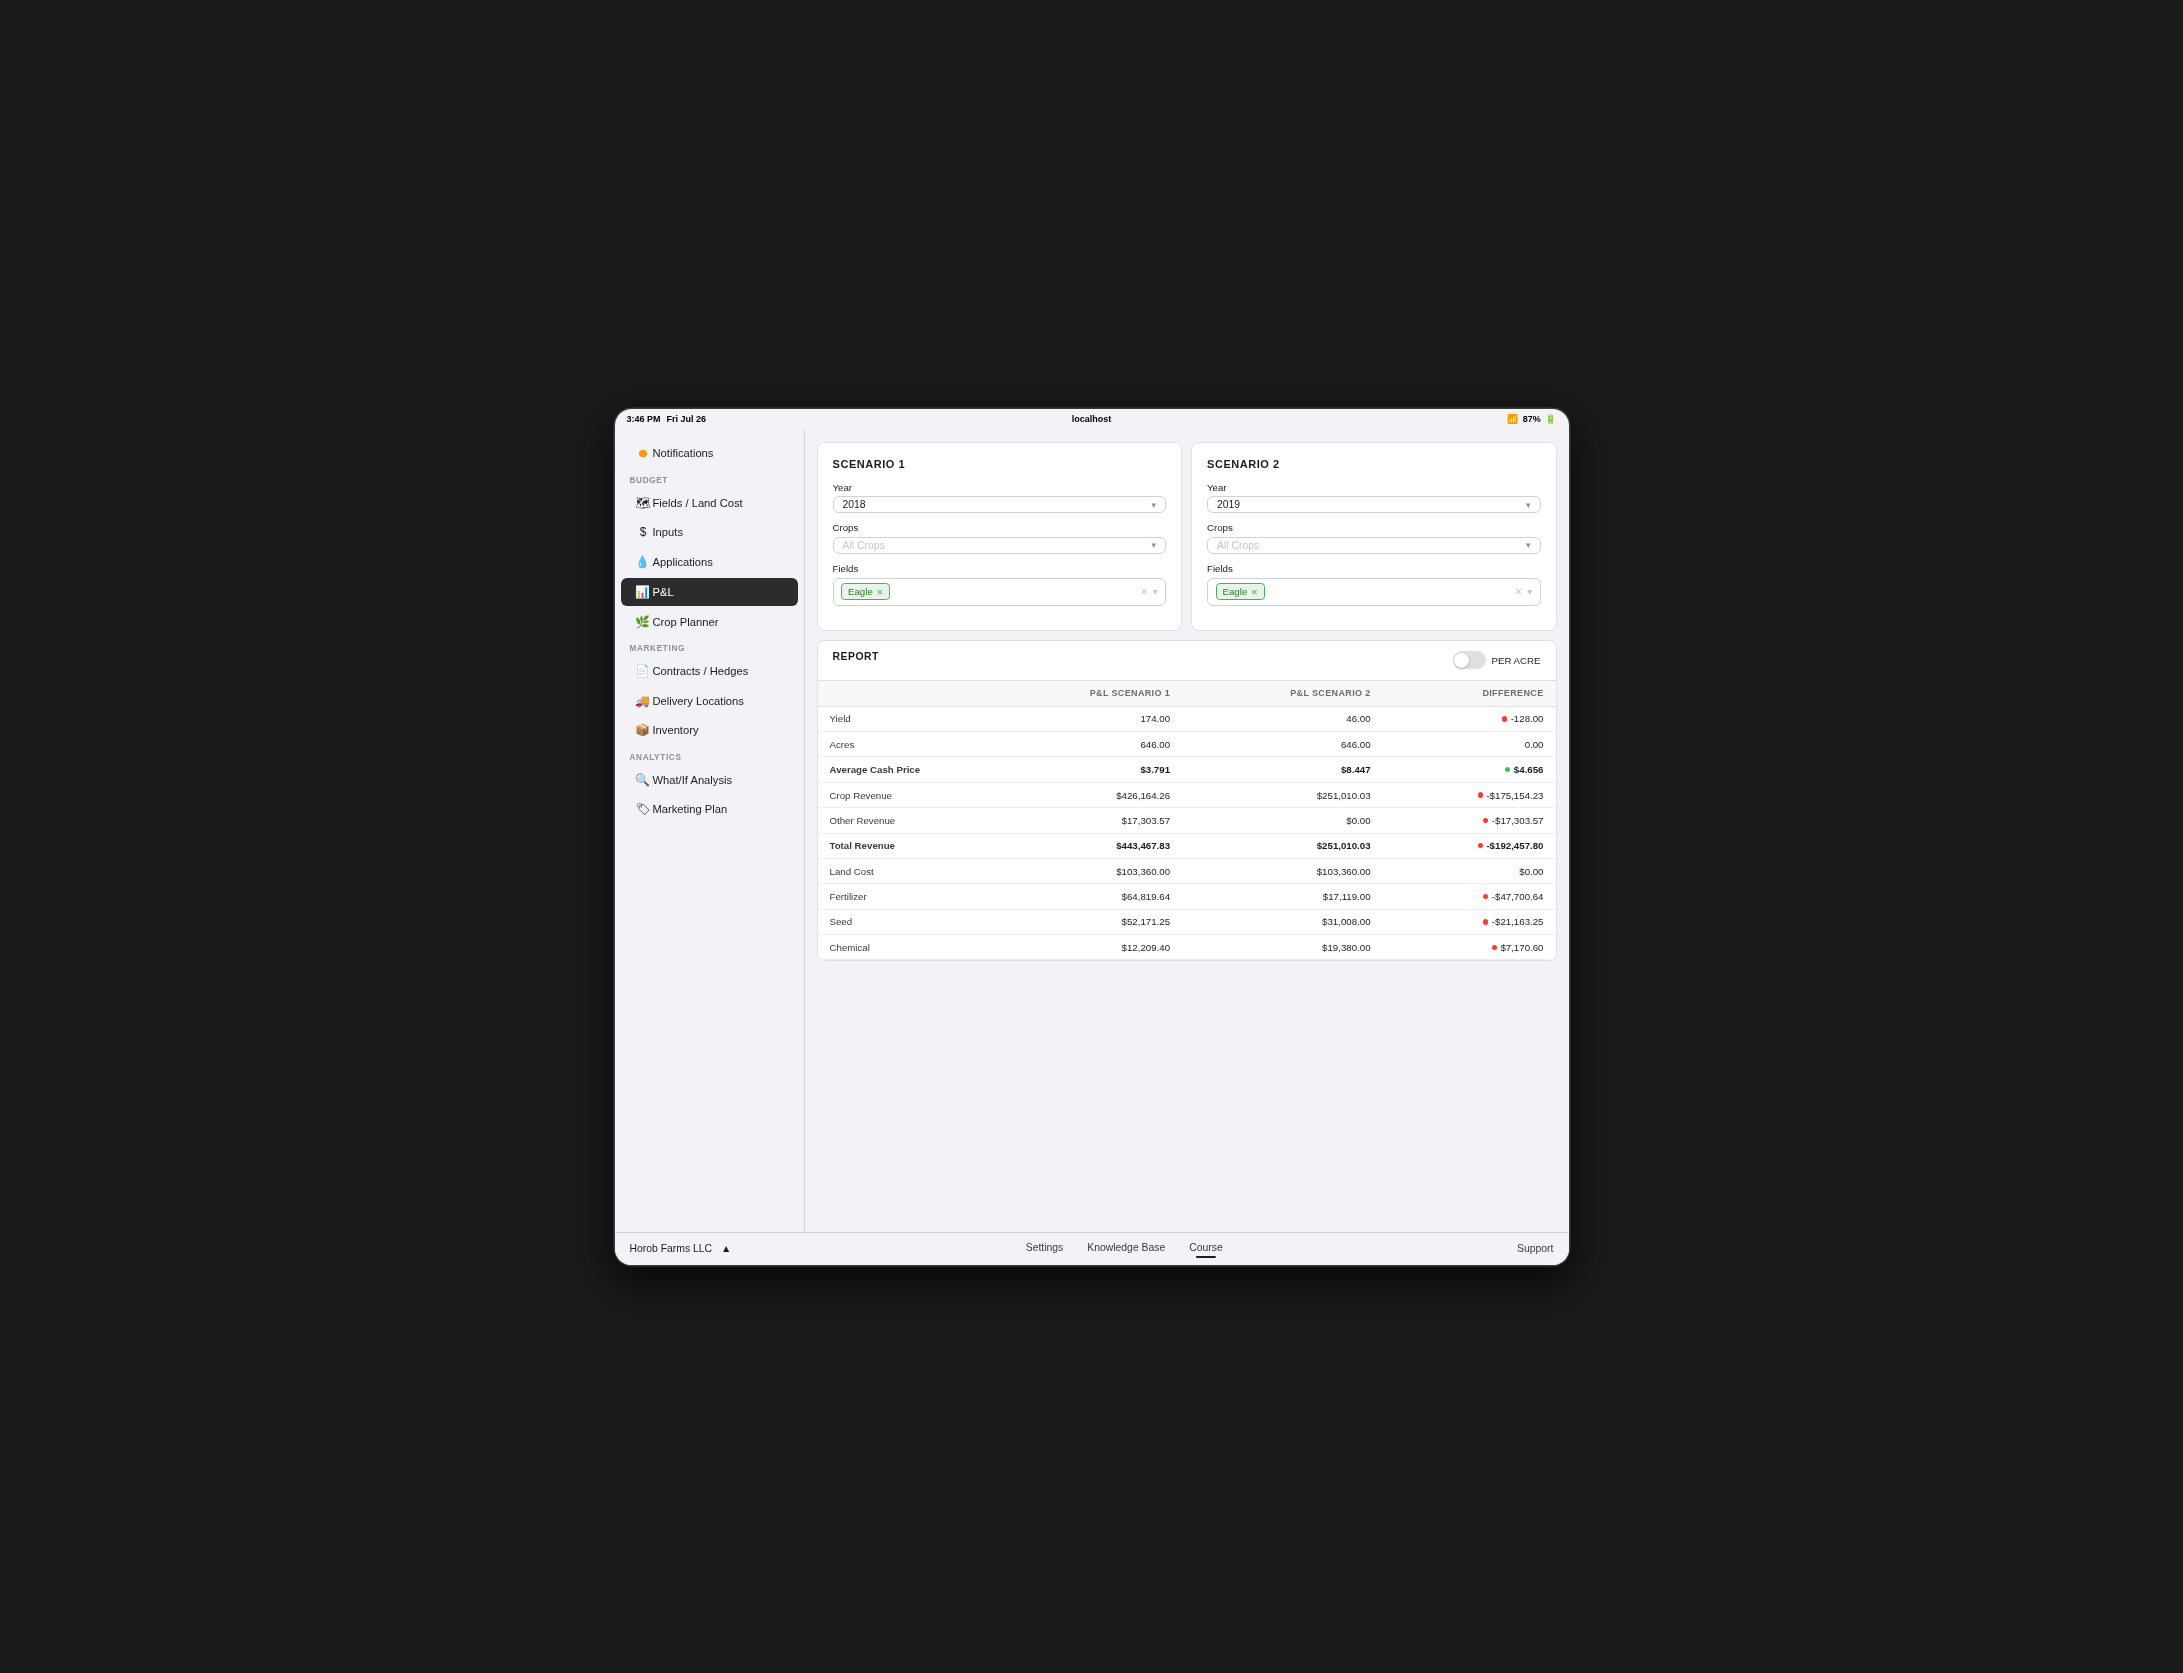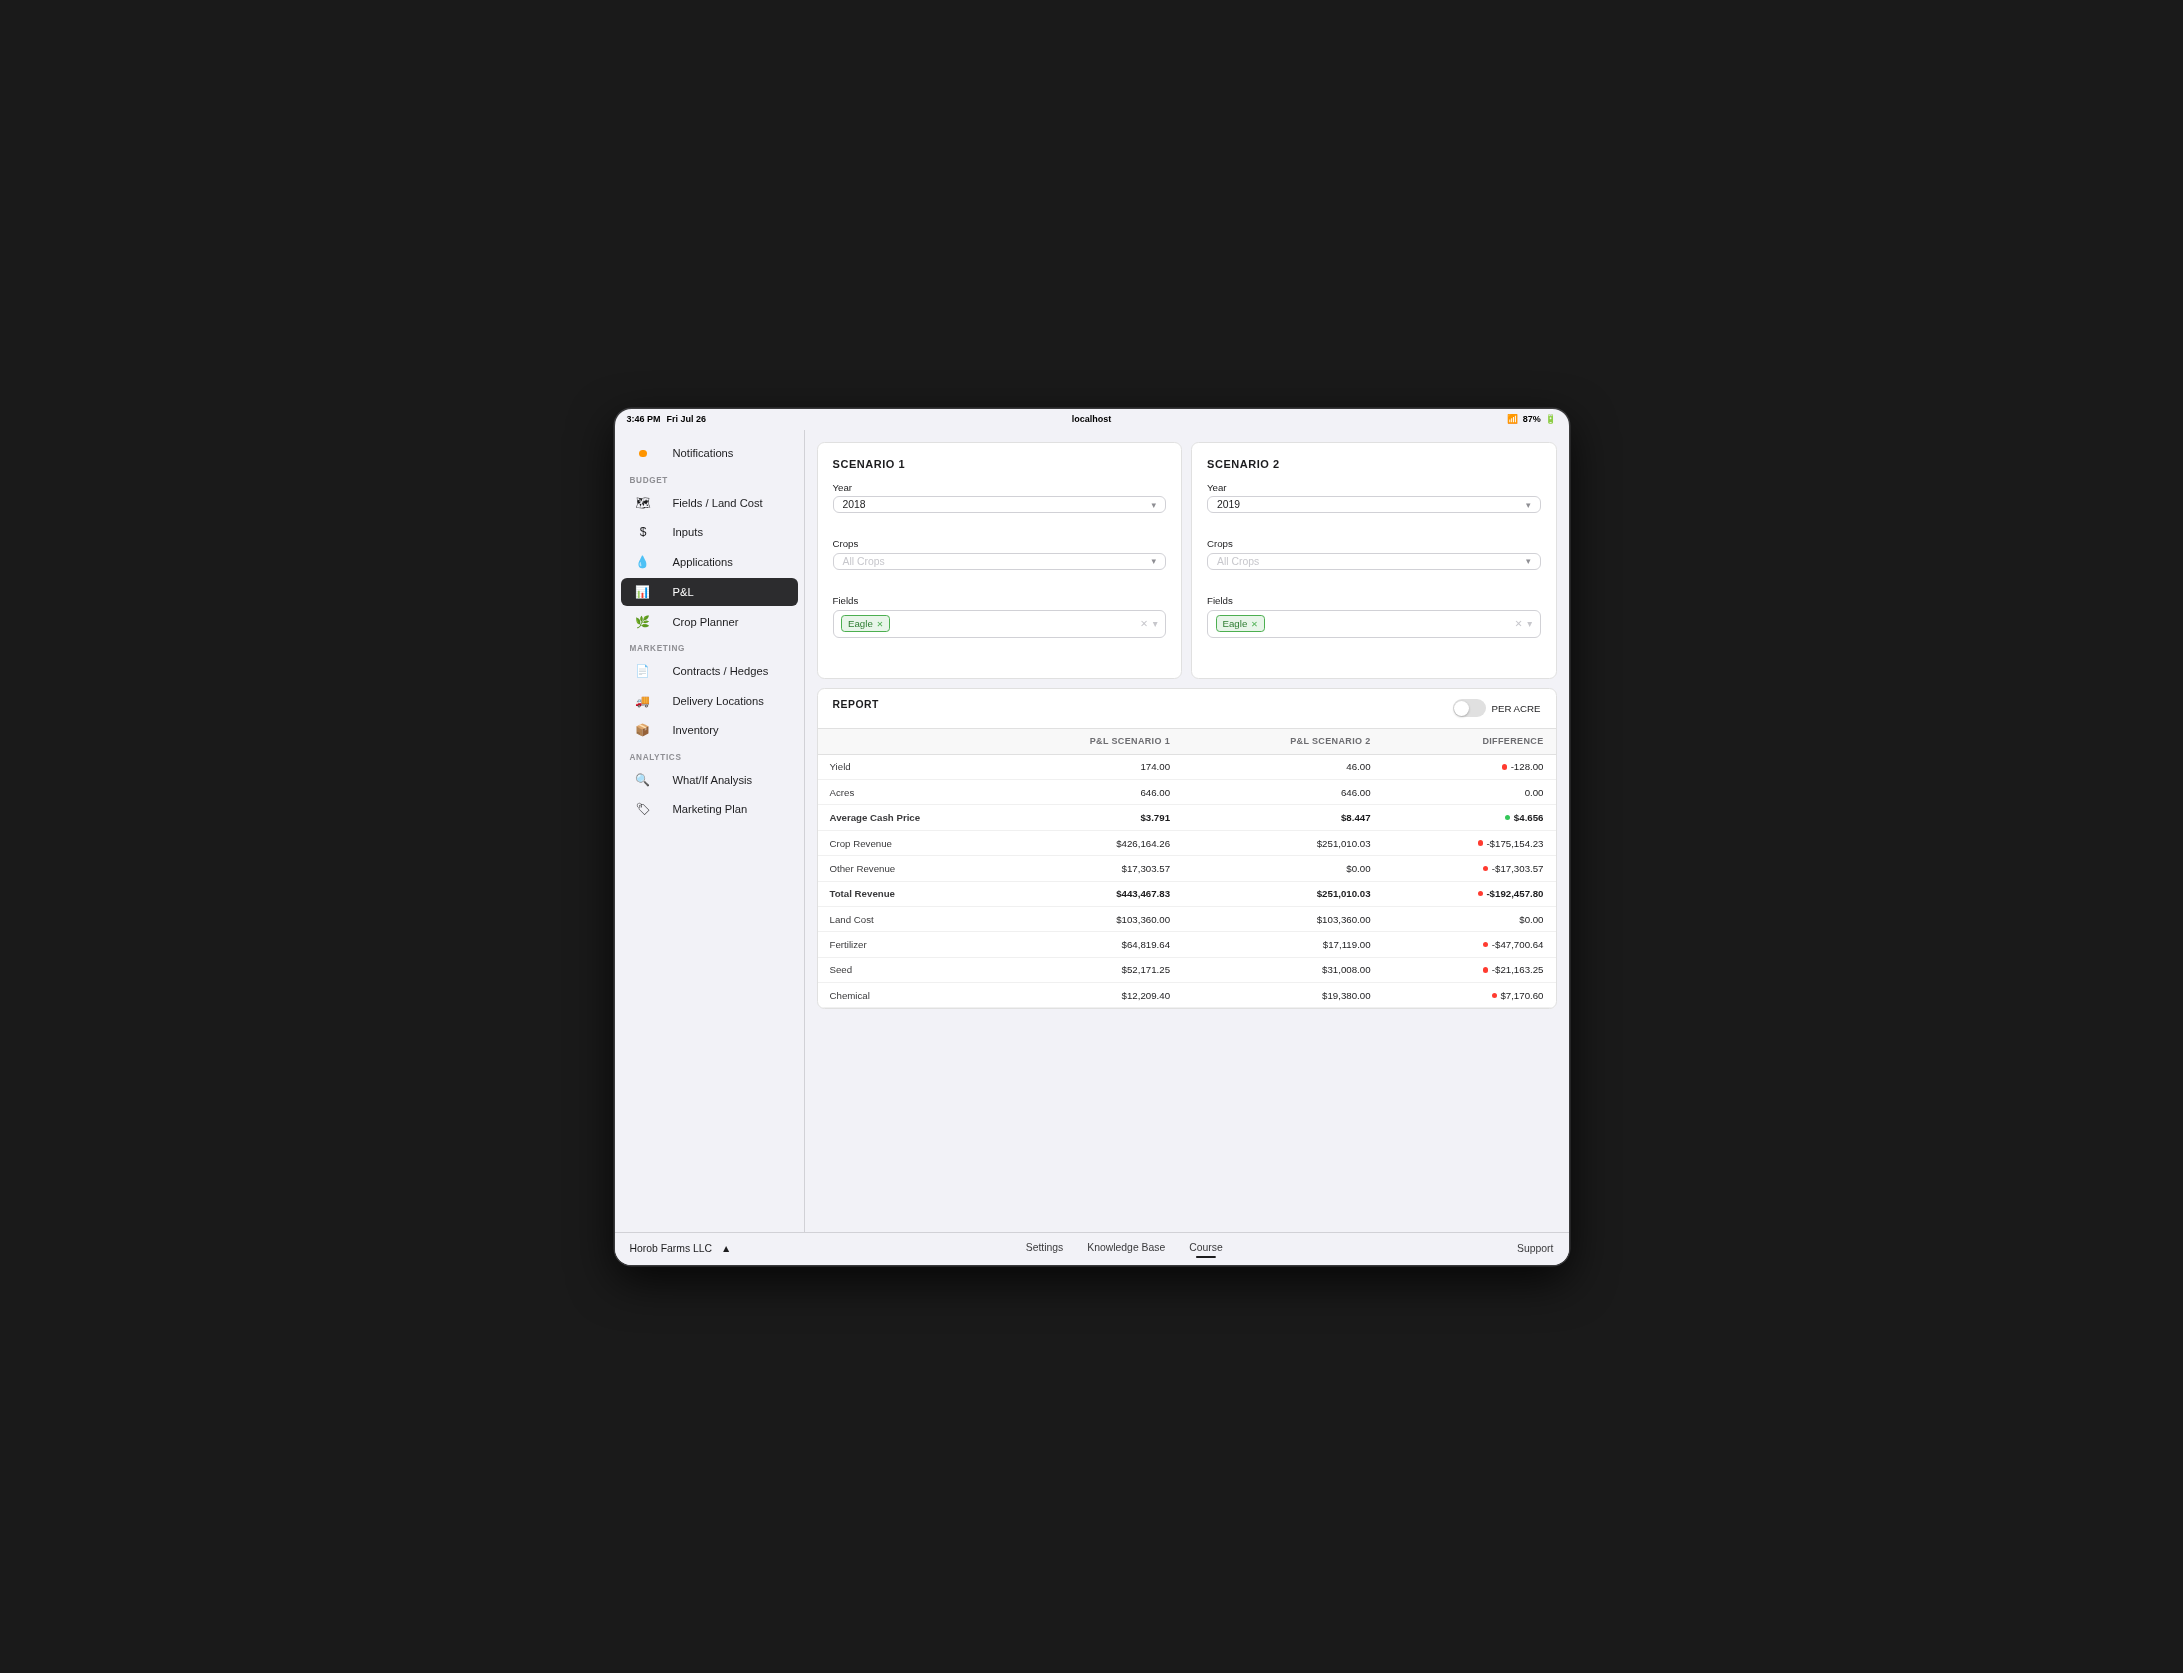--- a/index.html
+++ b/index.html
@@ -80,21 +80,21 @@
       font-weight: 700;
       color: #8e8e93;
       letter-spacing: 0.08em;
       padding: 7.5px 15px 3px 15px;
       text-transform: uppercase;
     }
 
     .sidebar-item {
       display: flex;
       align-items: center;
-      gap: 22px;
+      gap: 2px;
       padding: 6.7px 15px;
       font-size: 11.2px;
       color: #1c1c1e;
       cursor: pointer;
       border-radius: 6px;
       margin: 0.7px 6px;
     }
 
     .sidebar-item.active {
       background: #2c2c2e;
@@ -142,21 +142,21 @@
     .scenario-title {
       font-size: 11px;
       font-weight: 700;
       letter-spacing: 0.05em;
       color: #1c1c1e;
       margin-bottom: 12px;
       text-transform: uppercase;
     }
 
     .form-group {
-      margin-bottom: 25px;
+      margin-bottom: 9px;
     }
 
     .form-label {
       font-size: 9.7px;
       color: #1c1c1e;
       margin-bottom: 3.7px;
     }
 
     .select-field {
       display: flex;

